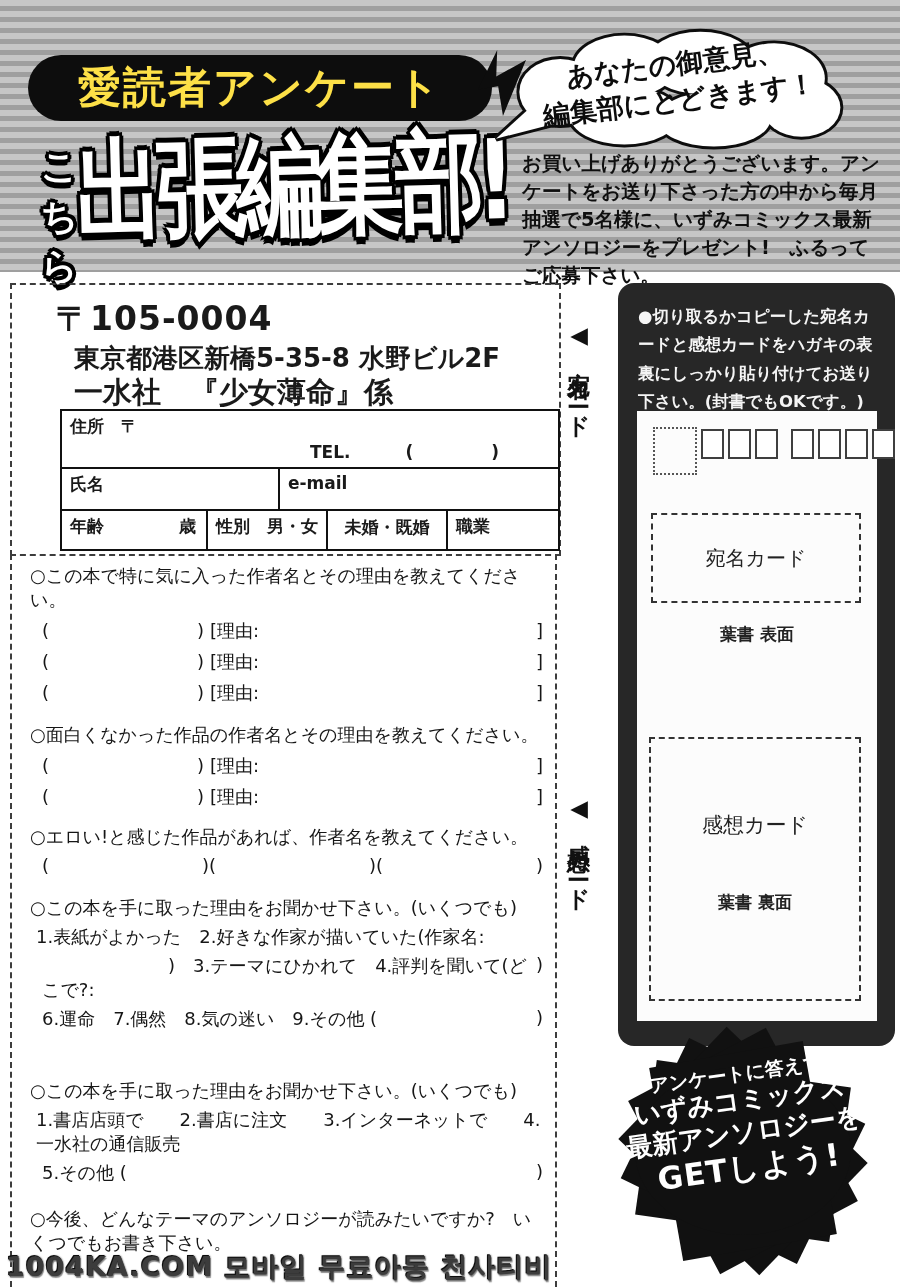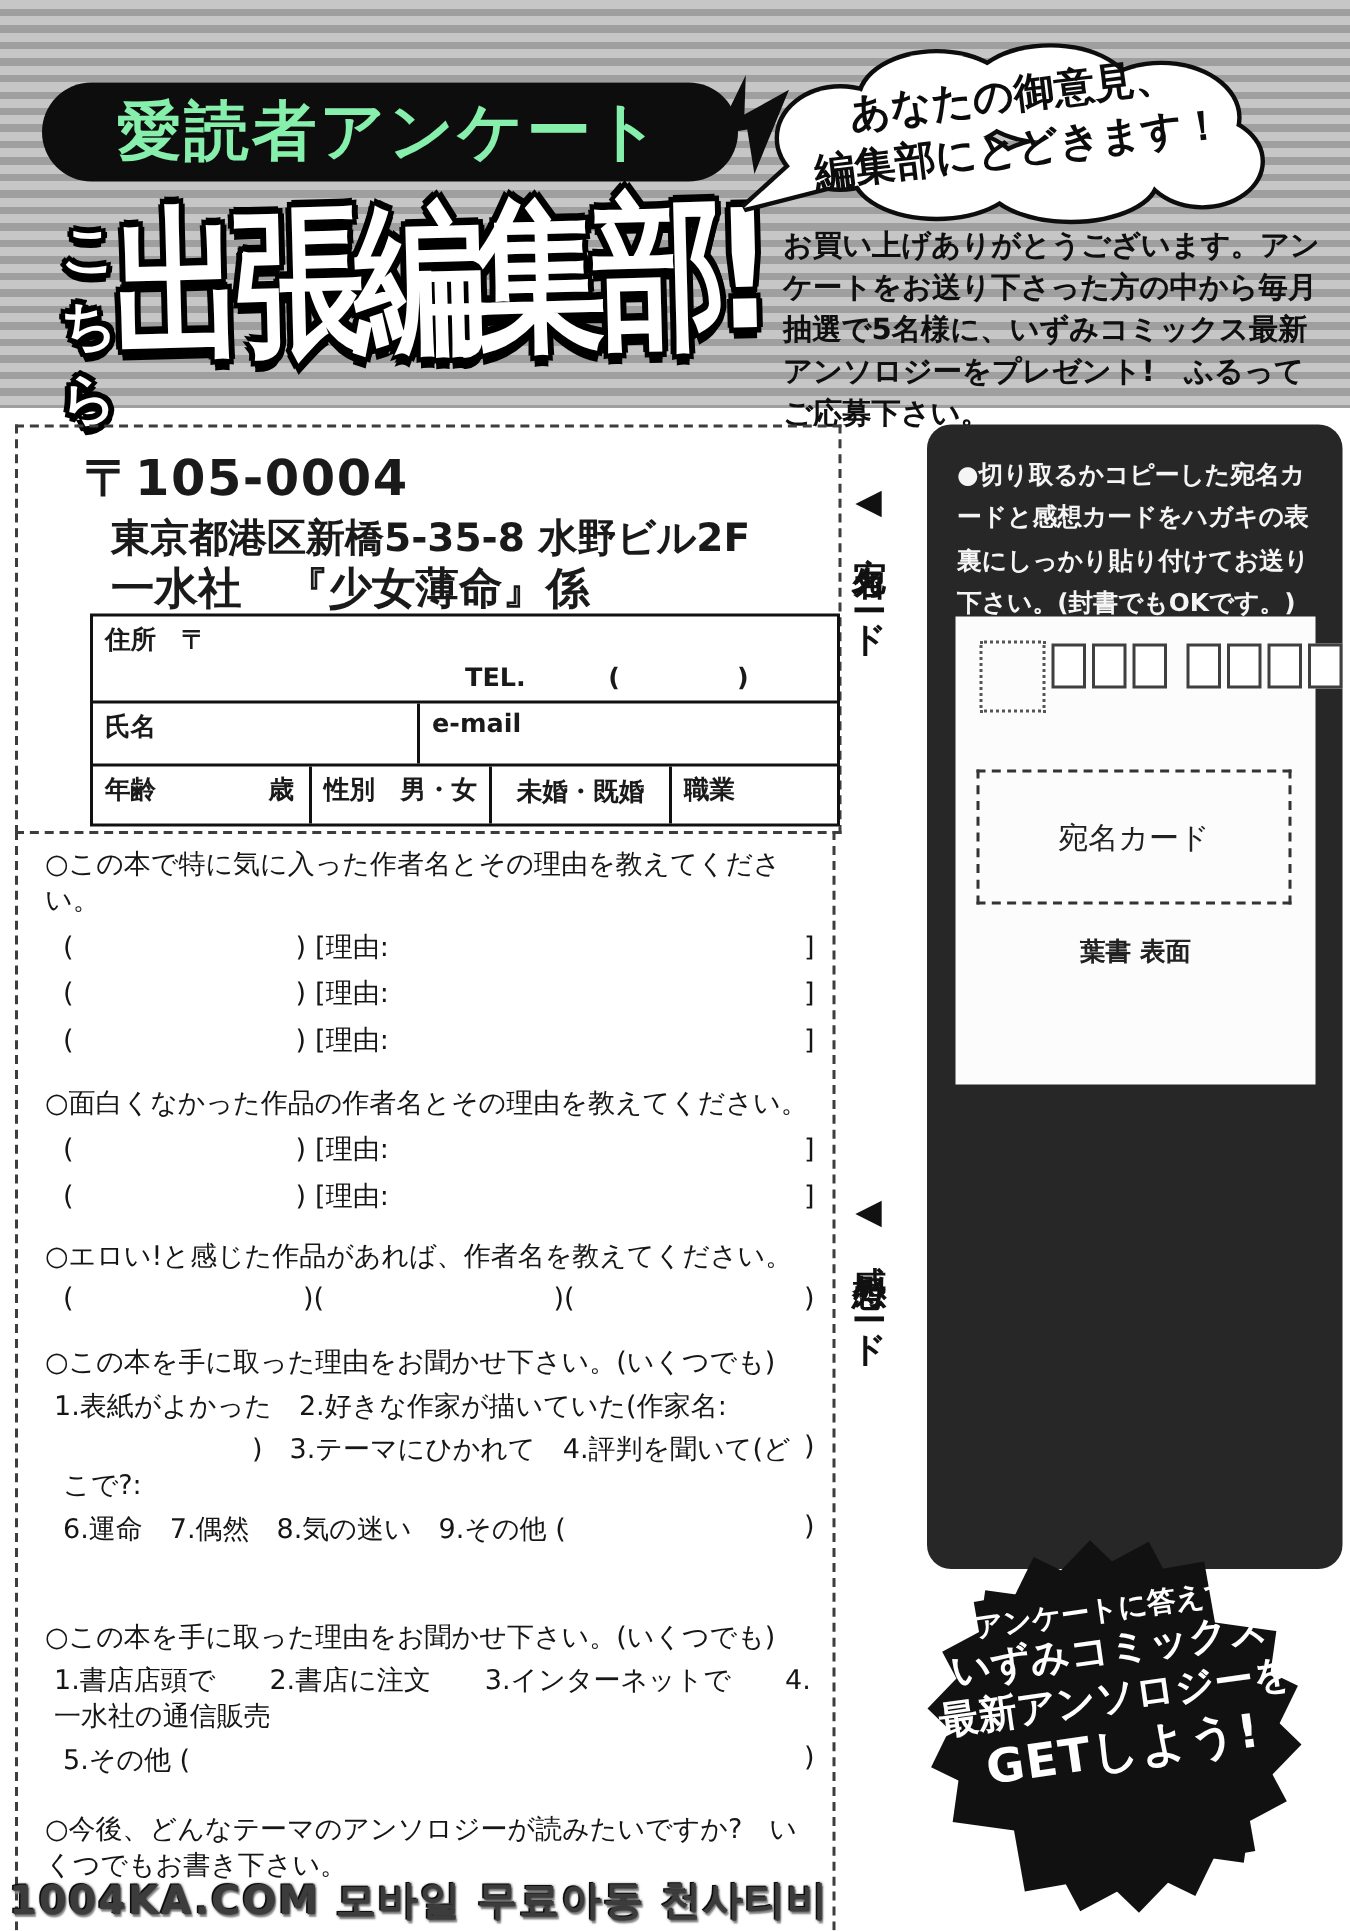--- a/index.html
+++ b/index.html
@@ -2,21 +2,21 @@
 <html><head>
 <meta charset="utf-8">
 <style>
   html,body{margin:0;padding:0;background:#fff;}
   .page{position:relative;width:900px;height:1287px;background:#fff;overflow:hidden;
         font-family:"DejaVu Sans",sans-serif;color:#1a1a1a;}
   
   .stripes{position:absolute;left:0;top:0;width:900px;height:272px;
     background:repeating-linear-gradient(180deg,#c6c6c6 0 6px,#9f9f9f 6px 11px);}
   .banner{position:absolute;left:28px;top:55px;width:464px;height:66px;background:#0d0d0d;
-    border-radius:34px;color:#86efac;font-weight:bold;font-size:43px;display:flex;
+    border-radius:34px;color:#fde047;font-weight:bold;font-size:43px;display:flex;
     align-items:center;justify-content:center;letter-spacing:2px;}
   .outline-txt{color:#fff;font-weight:bold;
     text-shadow:-4px 0 0 #000,4px 0 0 #000,0 -4px 0 #000,0 4px 0 #000,
     -3px -3px 0 #000,3px -3px 0 #000,-3px 3px 0 #000,3px 3px 0 #000,0 6px 0 #000;}
   .kochira{position:absolute;left:34px;top:130px;writing-mode:vertical-rl;
     font-size:37px;letter-spacing:4px;}
   .big-title{position:absolute;left:74px;top:118px;width:440px;font-size:88px;
     letter-spacing:-8px;white-space:nowrap;transform:rotate(-1.5deg) scaleY(1.25);
     transform-origin:left top;}
   .connector{position:absolute;left:478px;top:50px;width:48px;height:66px;background:#0d0d0d;
@@ -303,20 +303,26 @@
         <div class="zgap"></div>
         <div class="zbox"></div>
         <div class="zbox"></div>
         <div class="zbox"></div>
         <div class="zbox"></div>
       </div>
       <div class="dash-rect">宛名カード</div>
       <div class="caption">葉書 表面</div>
     </div>
 
+    <div class="card card-back">
+      <div class="dash-rect-big">
+        <div class="t1">感想カード</div>
+        <div class="t2">葉書 裏面</div>
+      </div>
+    </div>
   </div>
 
   <div class="star-wrap">
     <div class="spike s1"></div>
     <div class="spike s2"></div>
     <div class="spike s3"></div>
     <div class="spike s4"></div>
     <div class="spike s5"></div>
     <div class="star-core"></div>
     <div class="star-text">

